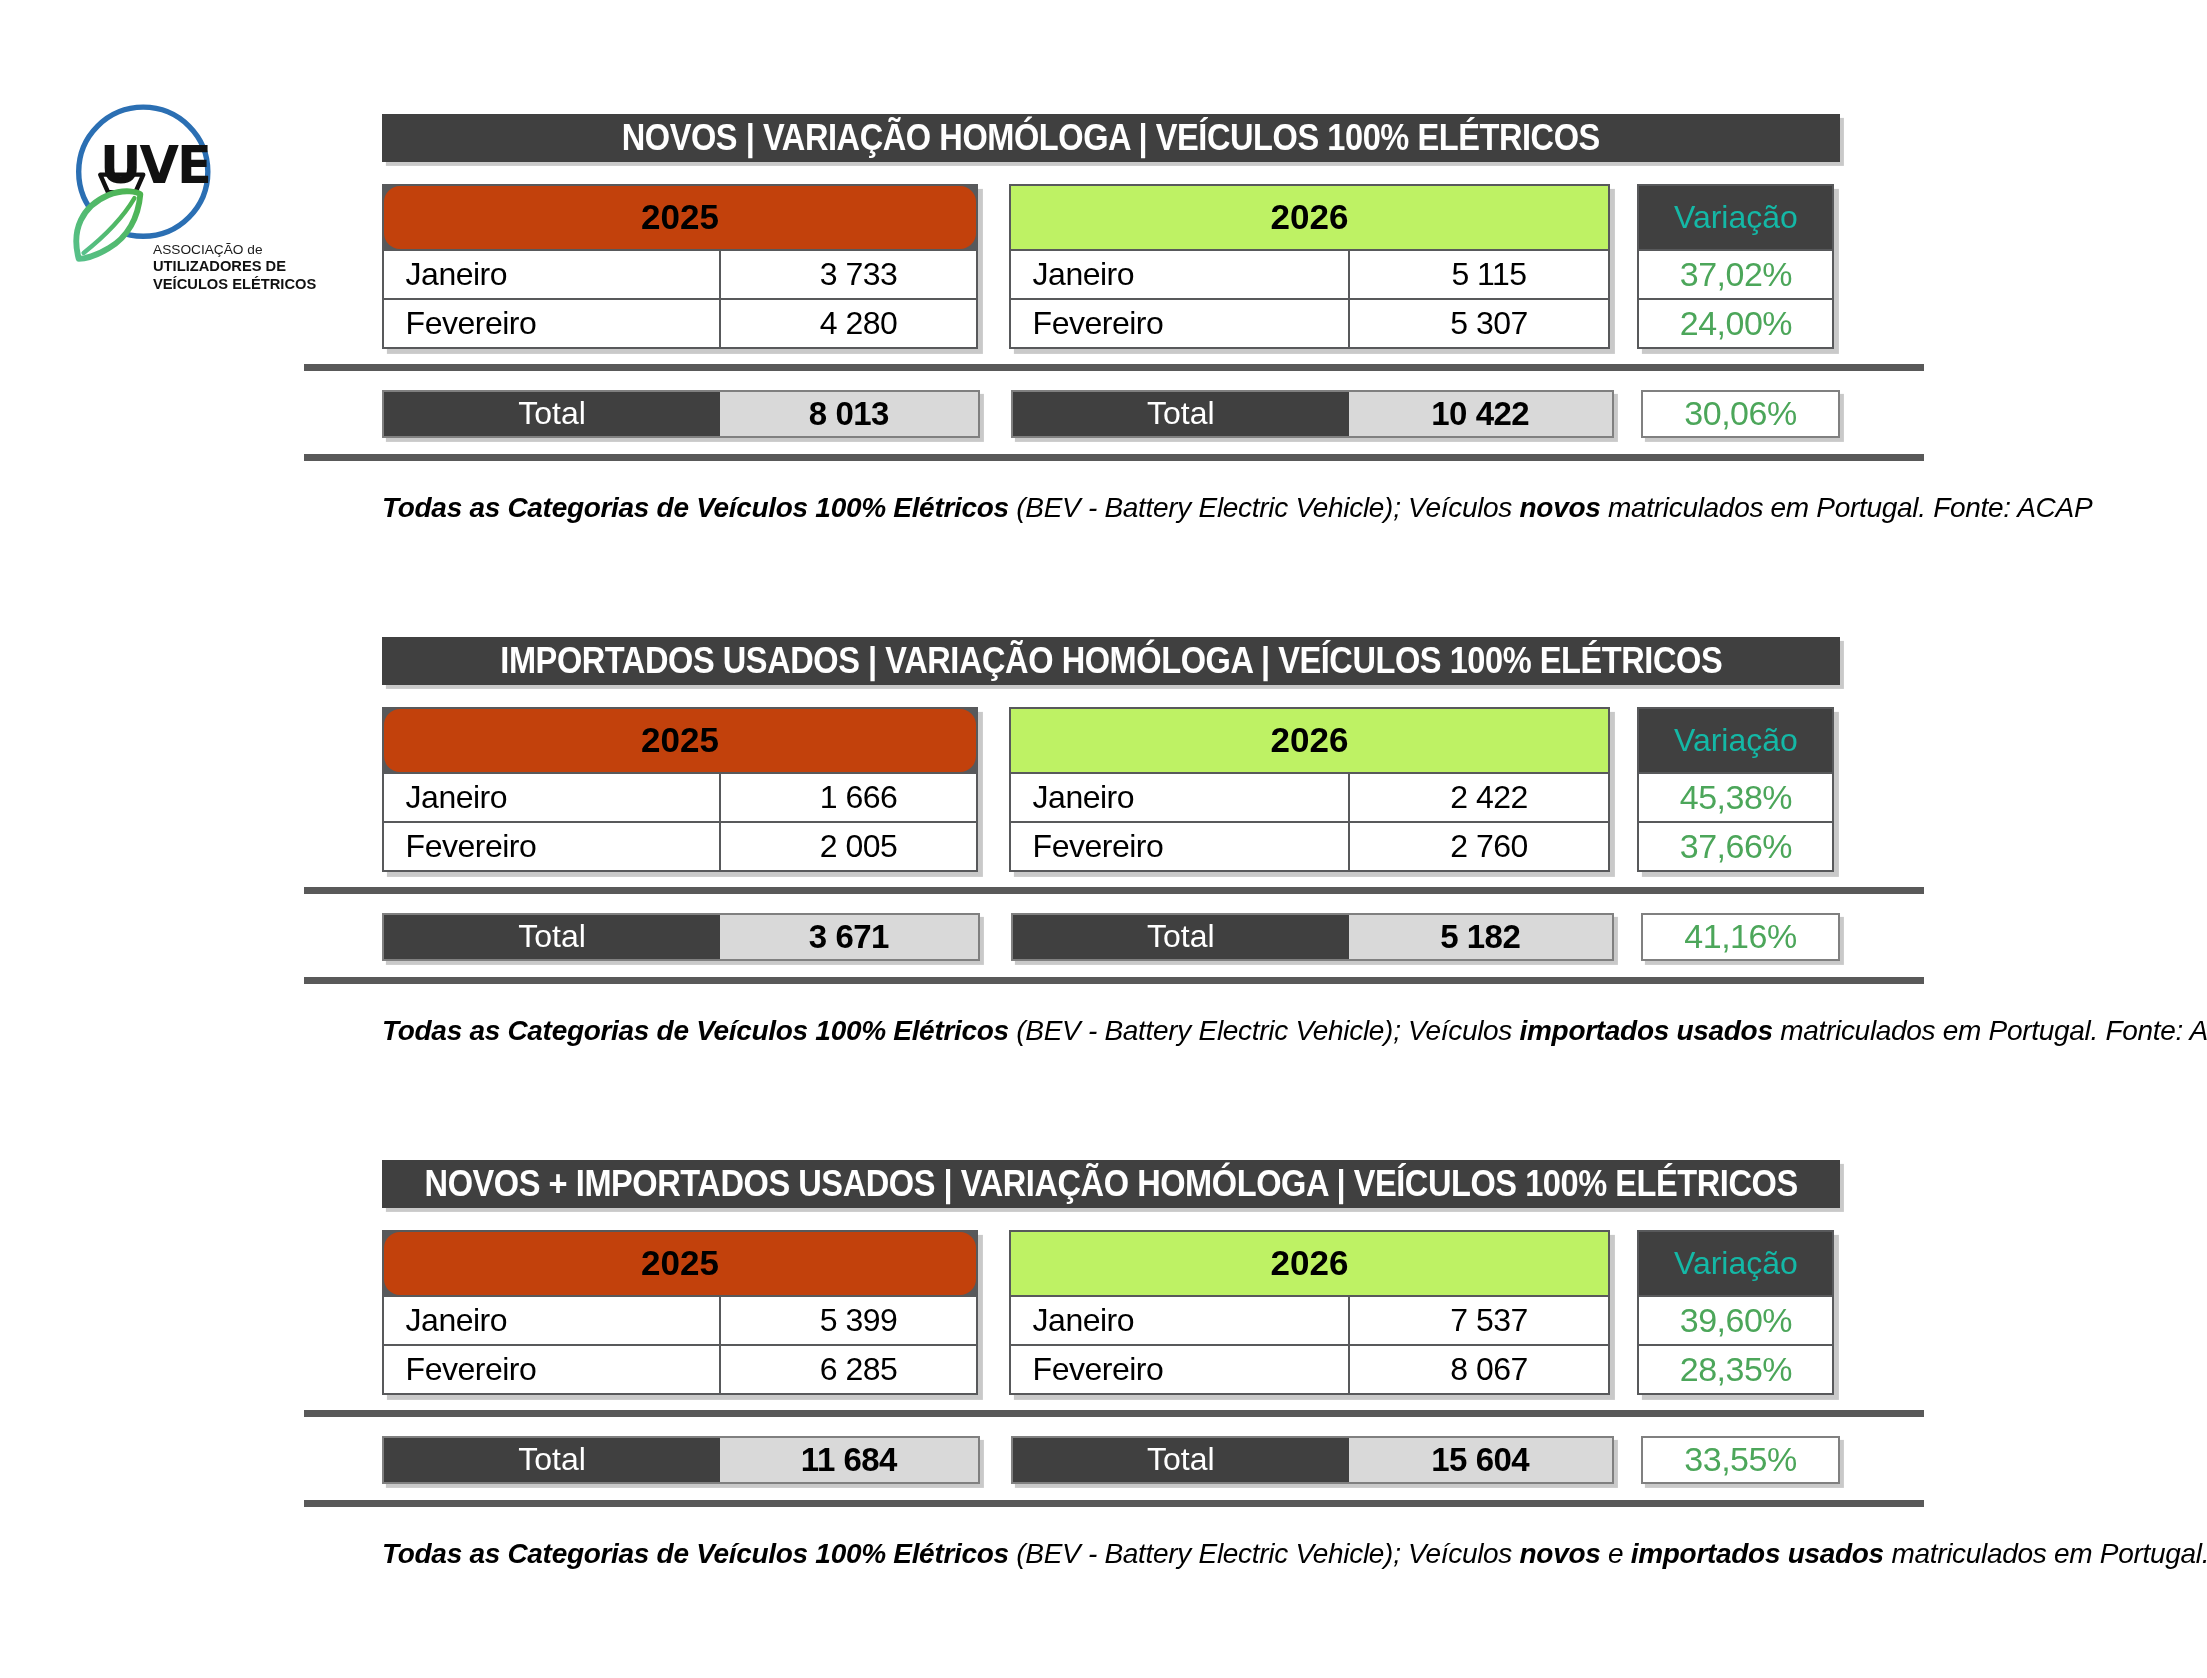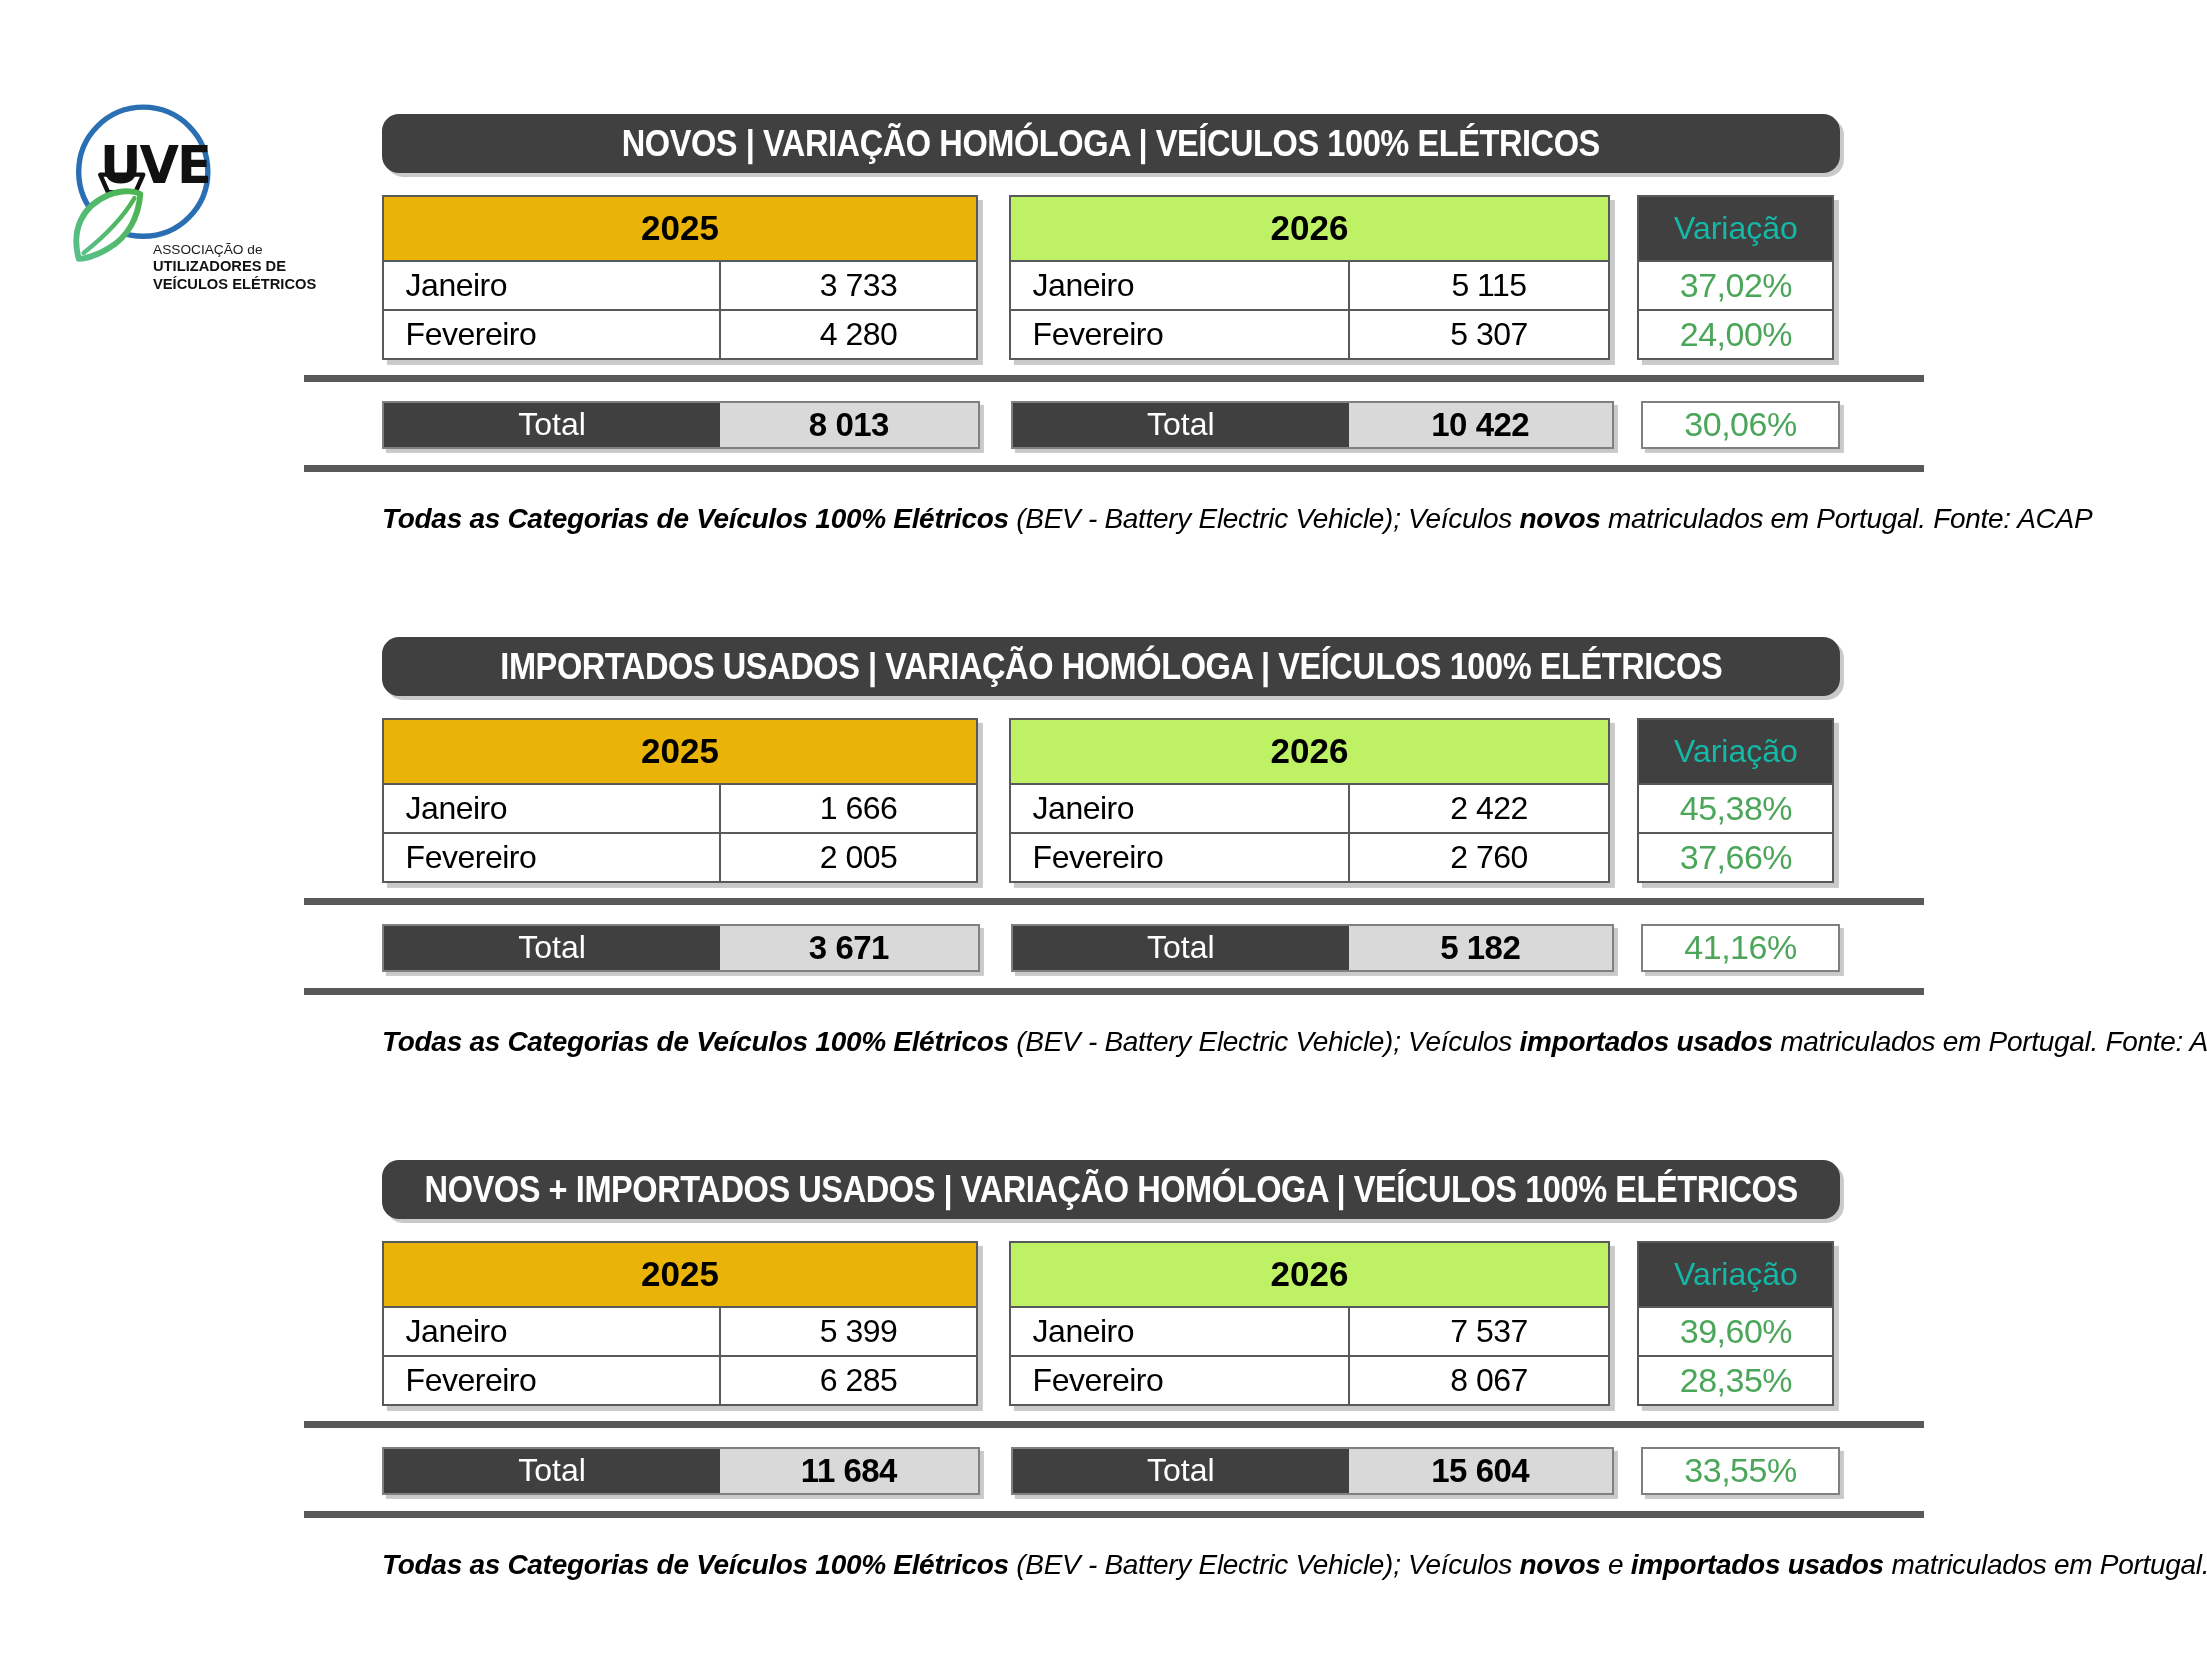--- a/index.html
+++ b/index.html
@@ -18,40 +18,40 @@
   }
   .logo-text{position:absolute;left:88px;top:144px;line-height:1.18;white-space:nowrap;}
   .logo-text .l1{font-size:13.7px;color:#1a1a1a;}
   .logo-text .l2,.logo-text .l3{font-size:14.7px;font-weight:bold;color:#111;}
 
   
   .content{position:absolute;left:382px;top:114px;width:1458px;}
   .report-section{height:523px;}
 
   .title-bar{
-    height:59px;background:#404040;display:flex;align-items:center;justify-content:center;
-    box-shadow:3.9px 3.9px 0 #c9c9c9;margin-bottom:21.6px;border-radius:17px;
+    height:48px;background:#404040;display:flex;align-items:center;justify-content:center;
+    box-shadow:3.9px 3.9px 0 #c9c9c9;margin-bottom:21.6px;
   }
   .title-text{
     color:#fff;font-weight:bold;font-size:37px;letter-spacing:-0.5px;
     transform:scaleX(0.88);white-space:nowrap;
   }
 
   .tables-row{display:flex;margin-bottom:15.7px;}
   .year-table{
     background:#58595b;border:2.9px solid #58595b;display:grid;gap:2px;
     grid-template-rows:63px 47px 47px;box-shadow:4.9px 4.9px 0 #c9c9c9;
   }
   .yt-left{width:592px;grid-template-columns:335px 1fr;margin-right:31px;}
   .yt-right{width:597px;grid-template-columns:337px 1fr;margin-right:27.4px;}
   .yt-header{
     grid-column:1/-1;display:flex;align-items:center;justify-content:center;
     font-weight:bold;font-size:35px;
   }
-  .yt-header.light{background:#eab308;}
+  .yt-header.light{background:#c2410c;border-radius:16px;}
   .yt-header.blue{background:#bef264;}
   .cell{background:#fff;display:flex;align-items:center;font-size:32px;letter-spacing:-0.5px;}
   .cell.month{padding-left:21.6px;}
   .cell.value{justify-content:center;padding-left:20px;}
 
   .var-table{
     width:193px;background:#58595b;border:2.9px solid #58595b;display:grid;gap:2px;
     grid-template-rows:63px 47px 47px;grid-template-columns:1fr;box-shadow:4.9px 4.9px 0 #c9c9c9;
   }
   .var-header{background:#404040;color:#14b8a6;font-size:32px;display:flex;align-items:center;justify-content:center;text-align:center;}

